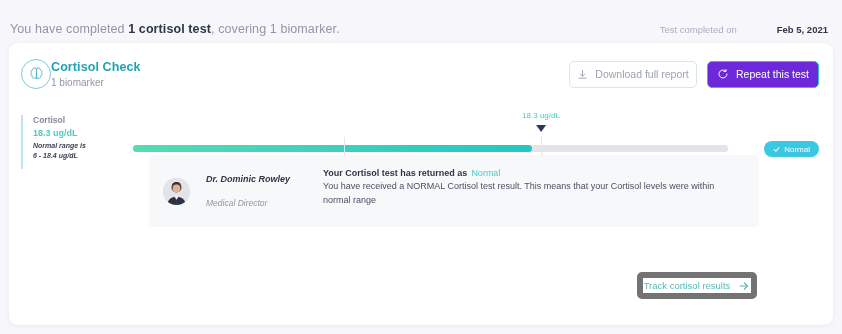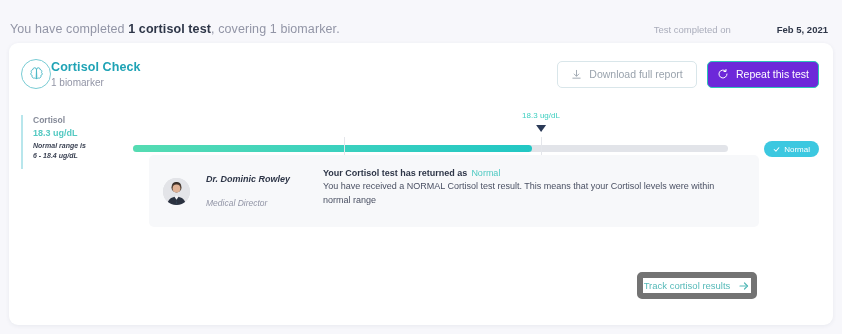--- a/index.html
+++ b/index.html
@@ -13,21 +13,21 @@
 
   
   .topbar {
     position: absolute; left: 0; top: 12px; width: 842px; height: 34px;
     display: flex; align-items: center; justify-content: space-between;
     padding: 0 14px 0 10px;
   }
   .summary { font-size: 12.5px; color: #9295a6; letter-spacing: .1px; white-space: nowrap; }
   .summary b { color: #2e3648; font-weight: bold; }
   .completed { font-size: 9.5px; color: #aaadbb; white-space: nowrap; }
-  .completed b { color: #2e3648; font-weight: bold; margin-left: 11px; padding-left: 35px; }
+  .completed b { color: #2e3648; font-weight: bold; margin-left: 5px; padding-left: 35px; }
 
   
   .card {
     position: absolute; left: 9px; top: 43px; width: 824px; height: 282px;
     background: #ffffff; border-radius: 9px;
     box-shadow: 0 1px 4px rgba(40,50,80,.07);
   }
 
   
   .card-head {
@@ -43,21 +43,21 @@
   .card-title { font-size: 12.5px; font-weight: bold; color: #1fa3b5; letter-spacing: .1px; }
   .card-sub { font-size: 10px; color: #9295a6; margin-top: 3px; }
 
   .head-actions { margin-left: auto; display: flex; align-items: center; gap: 10px; }
   .btn {
     display: flex; align-items: center; justify-content: center; gap: 7px;
     height: 27px; border-radius: 5px; font-size: 10.5px; cursor: pointer;
     white-space: nowrap;
   }
   .btn-outline {
-    width: 140px; border: 1px solid #d9e6ea; background: #fff; color: #9aa3ad;
+    width: 128px; border: 1px solid #d9e6ea; background: #fff; color: #9aa3ad;
   }
   .btn-teal {
     width: 112px; background: #6d28d9; color: #fff; border: 1px solid #2bc4b8;
   }
 
   
   .gauge-row { position: absolute; left: 0; top: 68px; width: 100%; height: 62px; }
 
   .biomarker {
     position: absolute; left: 12px; top: 4px; width: 108px; height: 54px;

